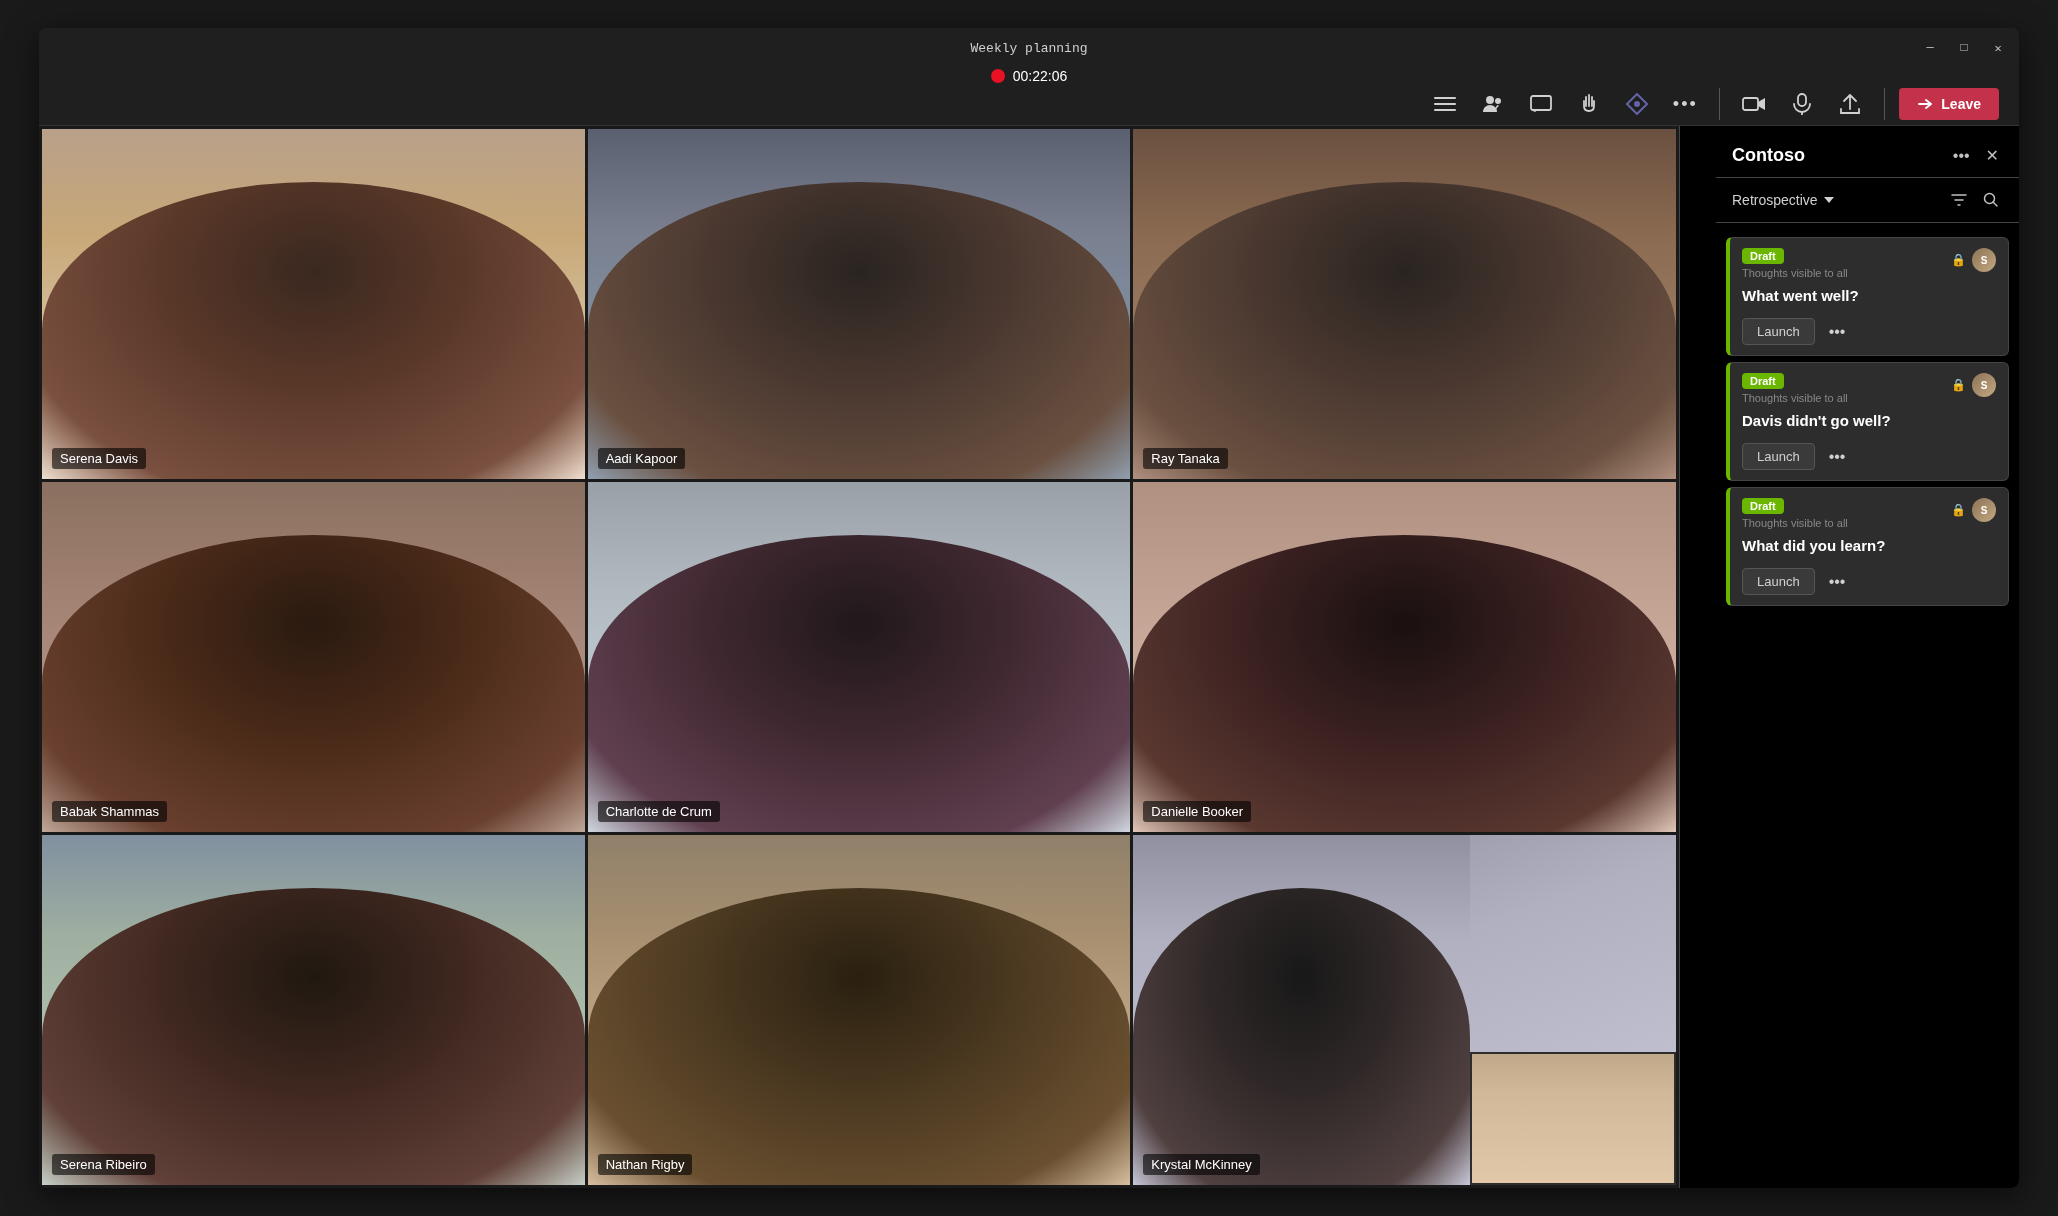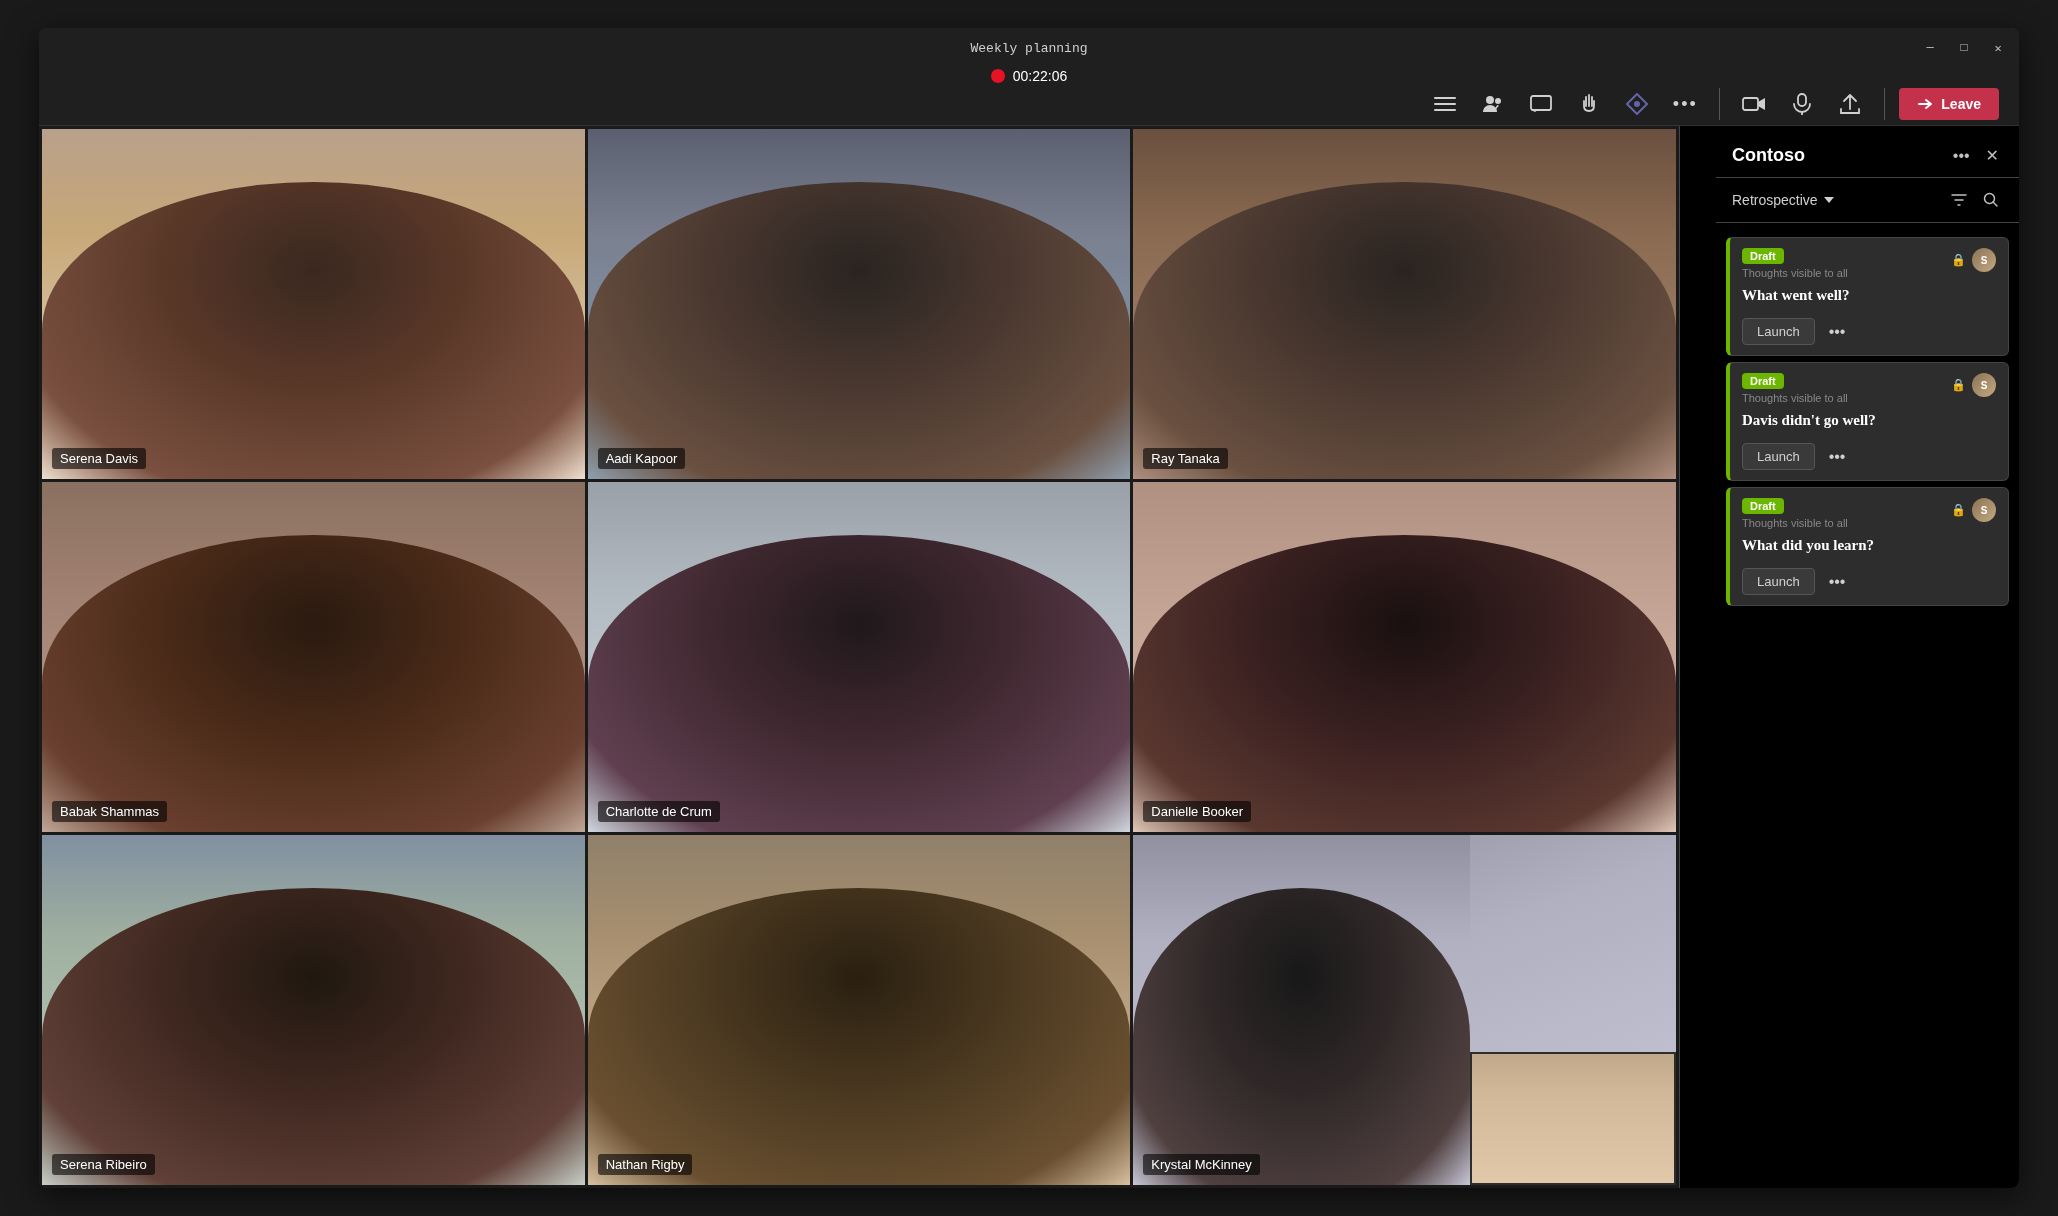--- a/index.html
+++ b/index.html
@@ -277,21 +277,20 @@
     }
     .thoughts-text {
       color: #888;
       font-size: 11px;
     }
     .retro-card-title {
       padding: 4px 12px 8px 12px;
       color: #ffffff;
       font-size: 15px;
       font-weight: 600;
-      font-family: Liberation Serif, serif;
     }
     .retro-card-actions {
       padding: 6px 12px 10px 12px;
       display: flex;
       align-items: center;
       gap: 8px;
     }
     .launch-btn {
       background: #3a3a3a;
       color: #d0d0d0;

